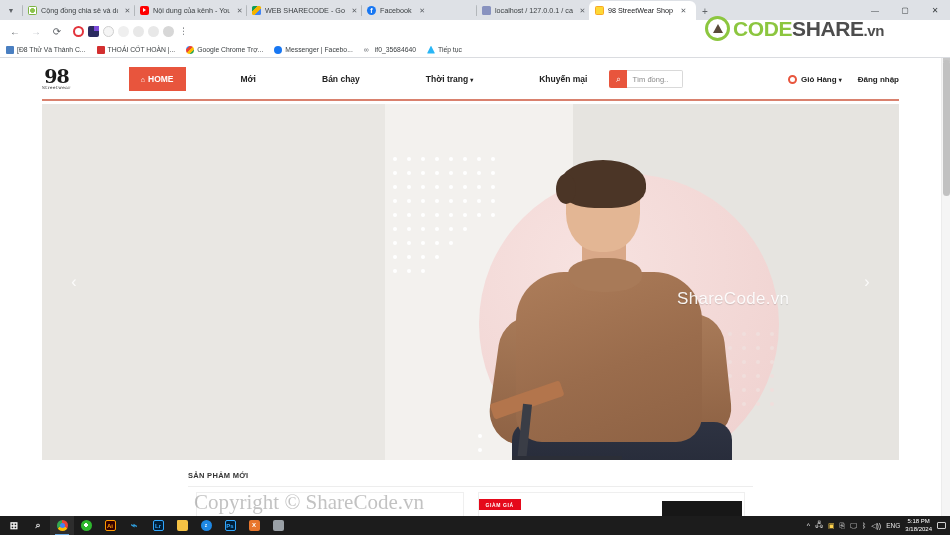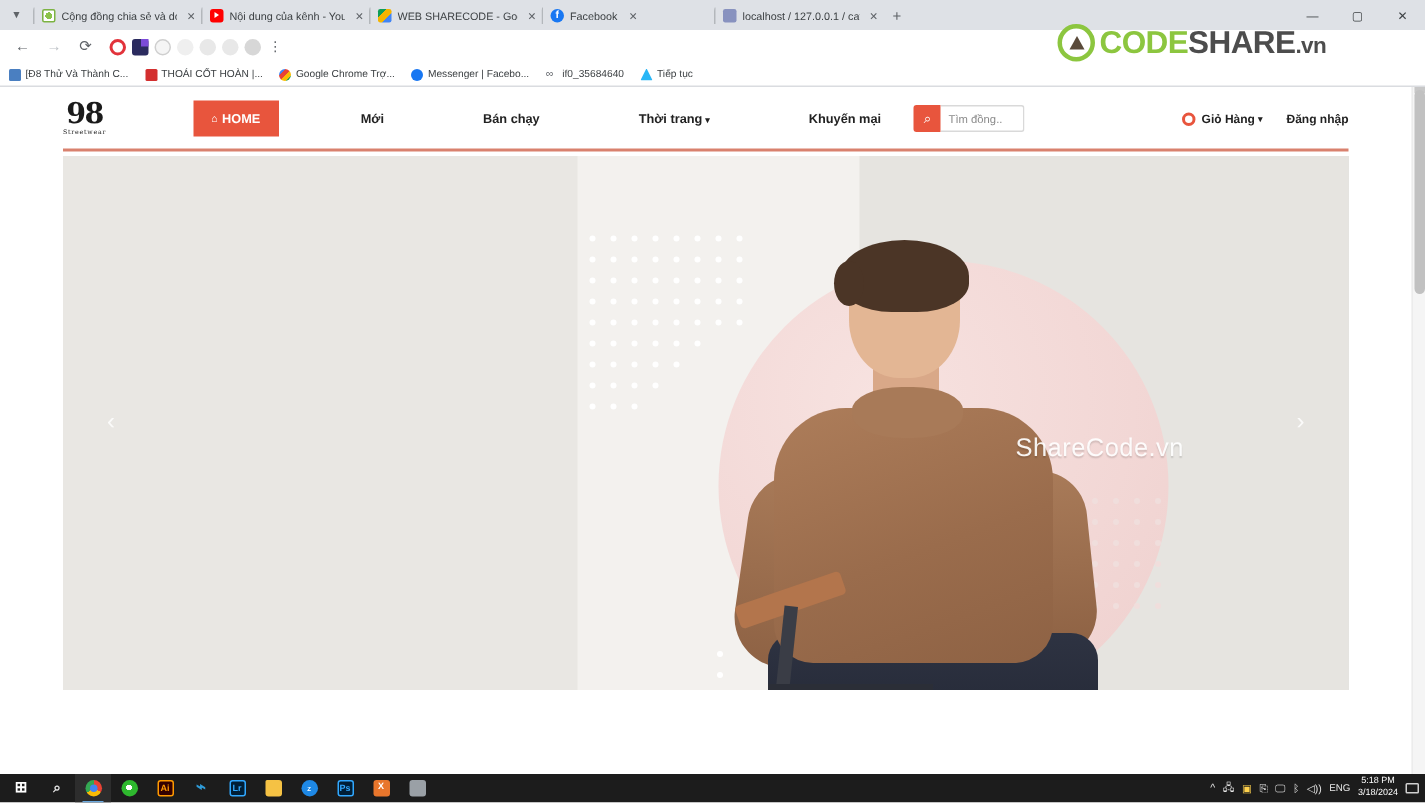--- a/index.html
+++ b/index.html
@@ -383,20 +383,25 @@
       <span class="tab-title">Facebook</span>
       <span class="tab-close">✕</span>
     </div>
 
     <div class="tab inactive" style="width:113px;">
       <span class="tab-favicon fav-php"></span>
       <span class="tab-title">localhost / 127.0.0.1 / cafe / ng</span>
       <span class="tab-close">✕</span>
     </div>
 
+    <div class="tab active" style="width:107px;">
+      <span class="tab-favicon fav-shop"></span>
+      <span class="tab-title">98 StreetWear Shop</span>
+      <span class="tab-close">✕</span>
+    </div>
 
     <div class="tab-new">+</div>
 
     <div class="win-controls">
       <div class="win-btn">—</div>
       <div class="win-btn">▢</div>
       <div class="win-btn">✕</div>
     </div>
   </div>
 
@@ -607,20 +612,31 @@
       <div class="chair-back"></div>
       <div class="chair-leg"></div>
       <div class="chair-seat"></div>
 
       <div class="hero-watermark">ShareCode.vn</div>
 
       <div class="hero-arrow left">‹</div>
       <div class="hero-arrow right">›</div>
     </div>
 
+    <div class="section">
+      <div class="section-title">SẢN PHẨM MỚI</div>
+      <div class="product-strip">
+        <div class="product-card"></div>
+        <div class="product-card">
+          <span class="sale-badge">GIẢM GIÁ</span>
+          <span class="prod-dark"></span>
+        </div>
+      </div>
+      <div class="copyright-watermark">Copyright © ShareCode.vn</div>
+    </div>
   </div>
 
   <div class="page-scrollbar">
     <div class="scroll-marker"></div>
     <div class="scroll-thumb"></div>
   </div>
 
   <div class="taskbar">
     <div class="tb-icons">
       <div class="tb-item">

